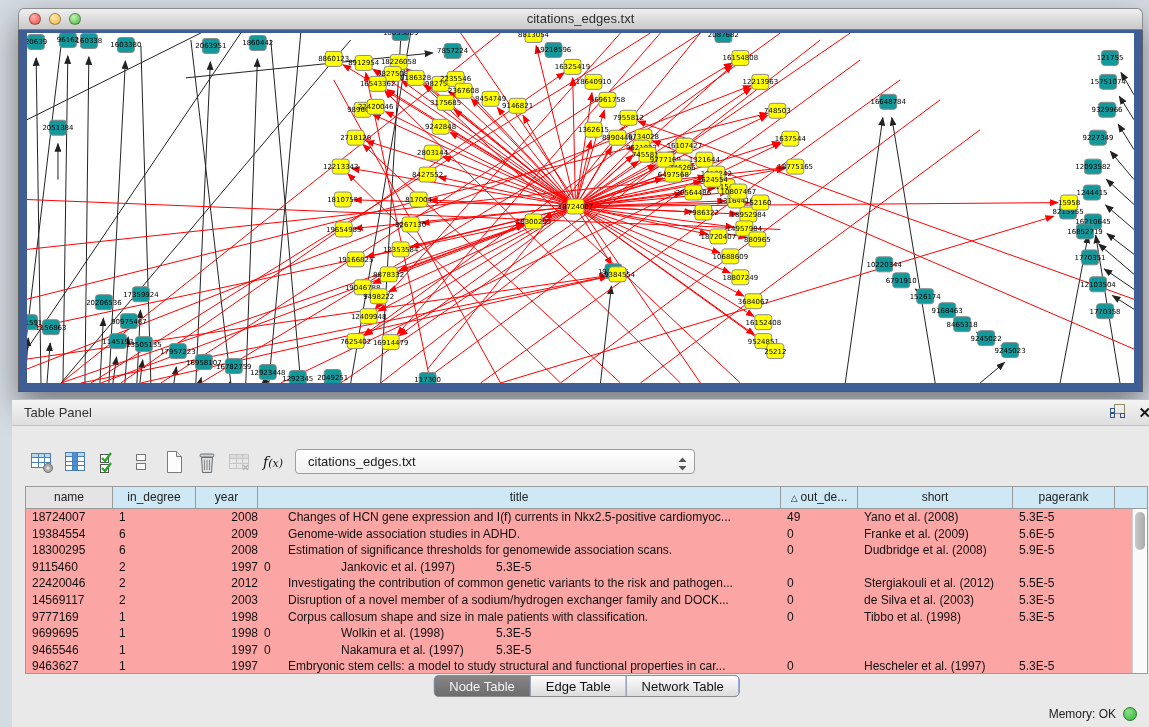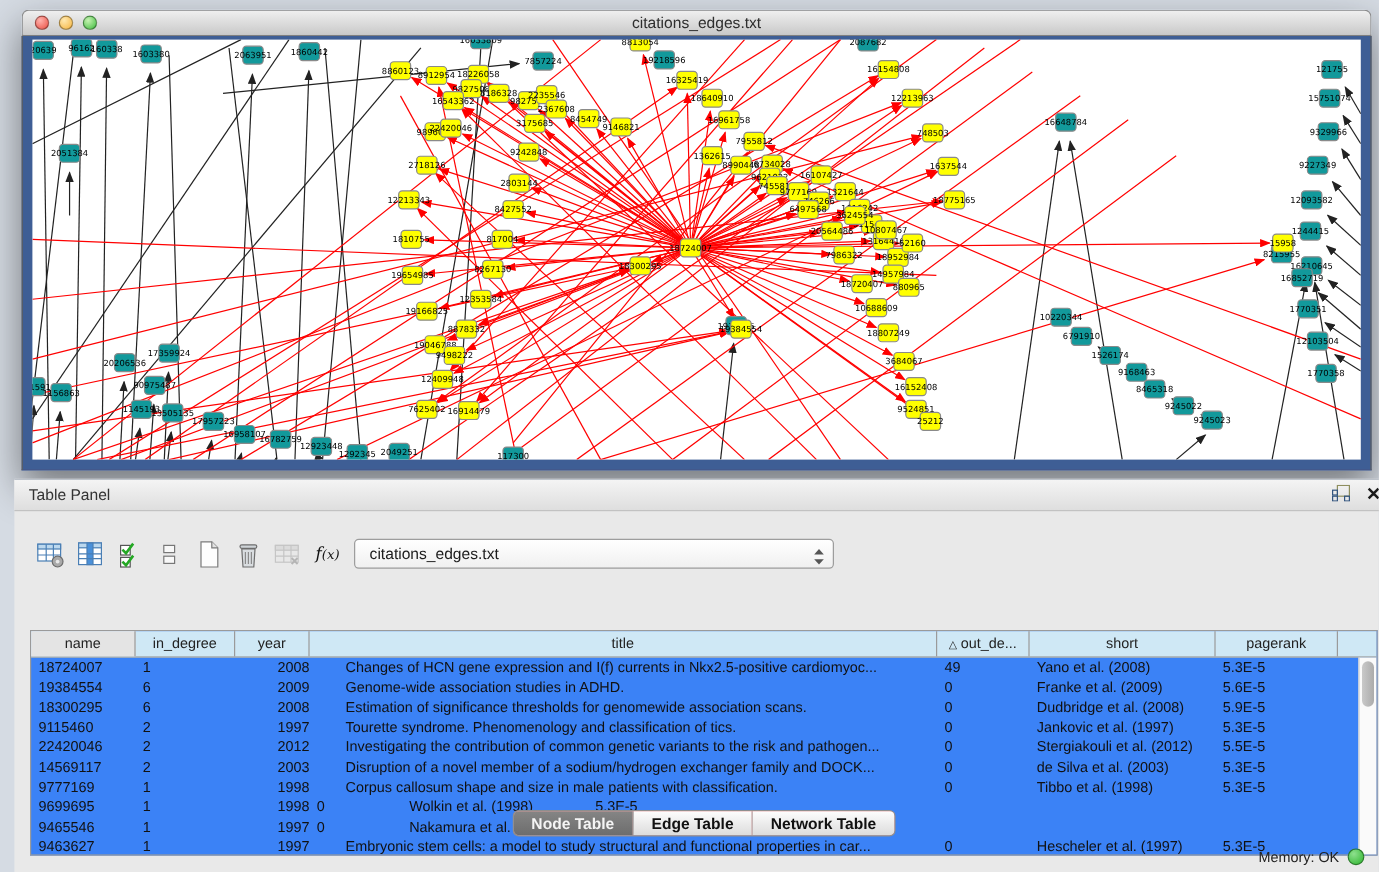--- a/index.html
+++ b/index.html
@@ -39,41 +39,41 @@
   .tbtn { width:28px; height:28px; display:flex; align-items:center; justify-content:center; }
   .fx { font-family:"DejaVu Serif",serif; font-style:italic; font-size:14px; color:#111; }
   .fx .paren { font-size:11px; }
 
   .combo { position:absolute; left:283px; top:49px; width:400px; height:25px;
            background:linear-gradient(#ffffff,#f0f0f0); border:1px solid #9d9d9d; border-radius:4px;
            font-size:13px; color:#1c1c1c; line-height:23px; padding-left:12px; }
   .combo .arrows { position:absolute; right:7px; top:5px; }
 
   .table-wrap { position:absolute; left:13px; top:86px; width:1123px; height:188px;
-                background:#3b82f6; border:1px solid #9a9a9a;margin-top:39px; }
+                background:#fca5a5; border:1px solid #9a9a9a; }
   .thead { display:flex; height:22px; background:#cfe8f5; border-bottom:1px solid #9a9a9a;
            font-size:12px; color:#222; }
   .th { border-right:1px solid #9a9a9a; text-align:center; line-height:21px; overflow:hidden; white-space:nowrap; }
   .th.first { background:#e4e4e4; }
   .th .sortmark { font-size:9px; margin-right:3px; }
   .c0{width:87px;} .c1{width:83px;} .c2{width:62px;} .c3{width:523px;}
   .c4{width:77px;} .c5{width:155px;} .c6{width:102px;} .cfill{flex:1; border-right:none;}
   .tbody { position:absolute; left:0; right:16px; top:22px; bottom:0; overflow:hidden; }
   .tr { display:flex; height:16.6px; font-size:12px; color:#111; }
   .td { overflow:hidden; white-space:nowrap; line-height:16.6px; padding-left:6px; }
   .td.c2 { text-align:right; padding-left:0; }
   .td.c3 { padding-left:30px; }
   .vscroll { position:absolute; right:0; top:22px; bottom:0; width:15px;
              background:#fafafa; border-left:1px solid #d0d0d0; }
   .vthumb { position:absolute; left:2px; top:3px; width:10px; height:38px;
             background:linear-gradient(90deg,#c9c9c9,#ababab); border-radius:5px; }
 
   .tabs { position:absolute; left:50%; transform:translateX(-50%); top:275px; height:22px;
           display:flex; border:1px solid #8e8e8e; border-radius:5px; overflow:hidden;
-          font-size:13px; background:#fca5a5;font-weight:bold; }
+          font-size:13px; background:#1d4ed8; }
   .tab { padding:0 15px; line-height:21px; color:#111;
          background:linear-gradient(#fdfdfd,#dcdcdc); border-left:1px solid #b5b5b5; }
   .tab:first-child { border-left:none; }
   .tab.active { background:linear-gradient(#858585,#6d6d6d); color:#f4f4f4; }
 
   .status-bar { position:absolute; left:0; right:0; bottom:0; height:27px;
                 display:flex; justify-content:flex-end; align-items:center;
                 gap:7px; padding-right:24px; font-size:12px; color:#222; }
   .memdot { width:14px; height:14px; border-radius:50%;
             background:radial-gradient(circle at 35% 30%, #8ee08e, #2eb52e);
@@ -871,21 +871,20 @@
           <div class="td c2">2008</div>
           <div class="td c3">Estimation of significance thresholds for genomewide association scans.</div>
           <div class="td c4">0</div>
           <div class="td c5">Dudbridge et al. (2008)</div>
           <div class="td c6">5.9E-5</div>
         </div>
         <div class="tr">
           <div class="td c0">9115460</div>
           <div class="td c1">2</div>
           <div class="td c2">1997</div>
-          <div class="td c3">Tourette syndrome. Phenomenology and classification of tics.</div>
           <div class="td c4">0</div>
           <div class="td c5">Jankovic et al. (1997)</div>
           <div class="td c6">5.3E-5</div>
         </div>
         <div class="tr">
           <div class="td c0">22420046</div>
           <div class="td c1">2</div>
           <div class="td c2">2012</div>
           <div class="td c3">Investigating the contribution of common genetic variants to the risk and pathogen...</div>
           <div class="td c4">0</div>

